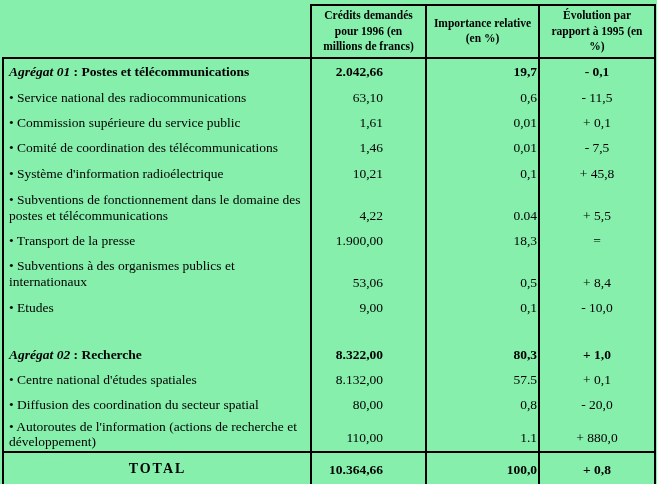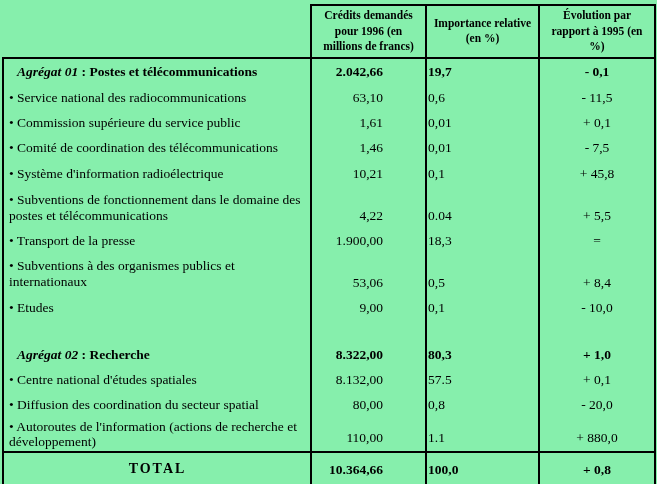--- a/index.html
+++ b/index.html
@@ -27,23 +27,23 @@
   th.corner { border:none; border-bottom:2px solid #000; }
   
   td {
     border:2px solid #000;
     border-top:none; border-bottom:none;
     font-size:13.5px;
     vertical-align:middle;
     overflow:hidden;
   }
   .lbl { padding:1px 4px 1px 5px; line-height:1.18; }
-  .pfx { font-style:italic;margin-left:8px; }
+  .pfx { font-style:italic; }
   .cr  { text-align:right; padding-right:42px;margin-top:15px; }
-  .im  { text-align:left; }
+  .im  { text-align:right; }
   .ev  { text-align:center;margin-top:6px; }
   tr.bold td { font-weight:bold; }
   .vb { vertical-align:bottom; padding-bottom:5px; }
   
   .h28{height:28px}.h25{height:25px}.h26{height:26px}.h42{height:42px}
   .h24{height:24px}.h43{height:43px}.h30{height:30px}.h22{height:22px}.h35{height:35px}
   
   tr.total td { border-top:2px solid #000; border-bottom:3px solid #000; font-weight:bold; }
   .total-lbl { text-align:center; letter-spacing:2px; font-size:14px; }
 </style>

